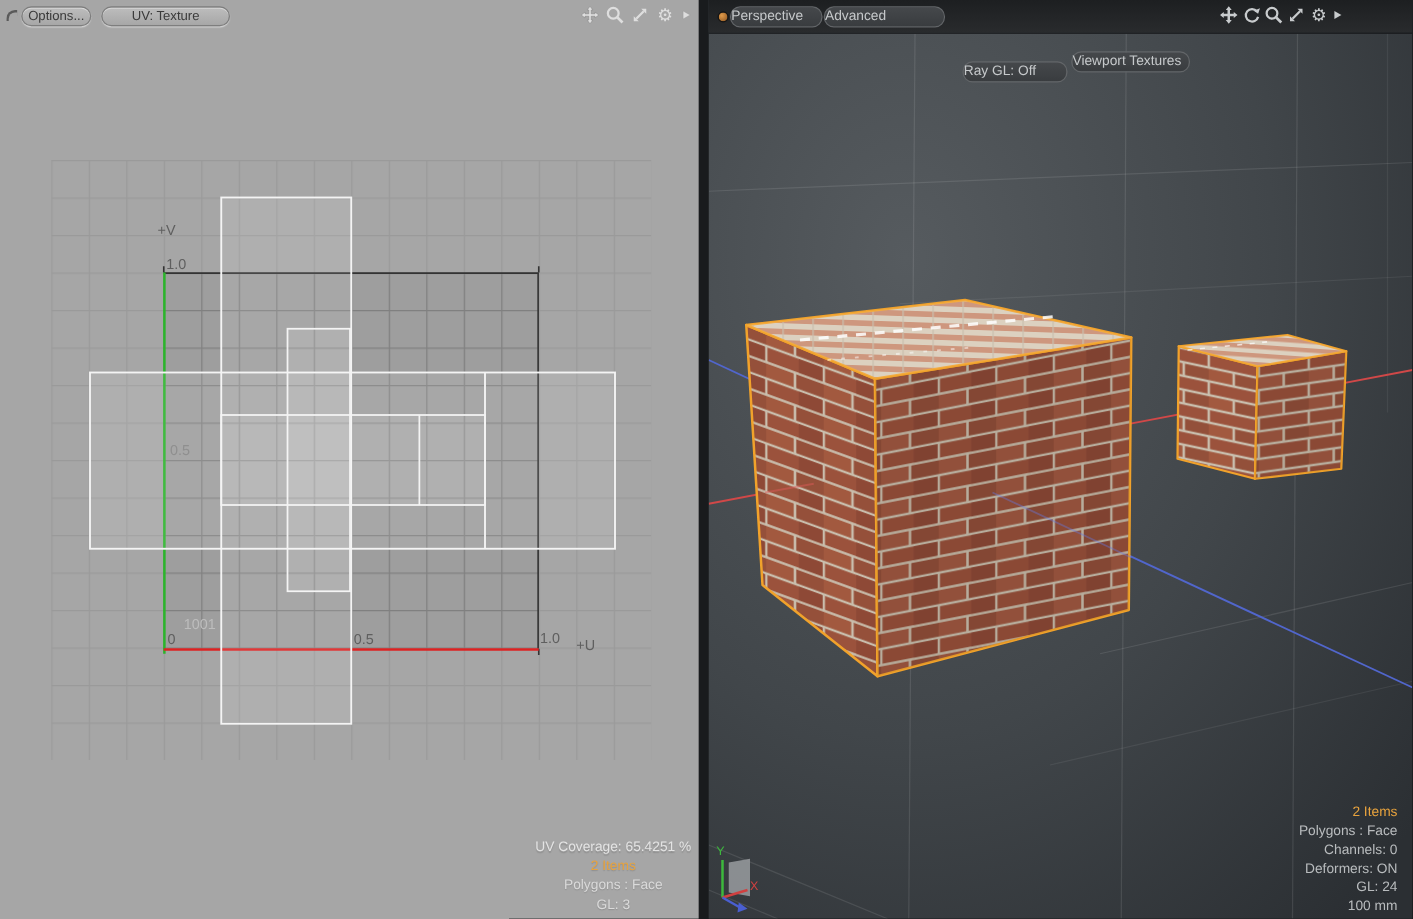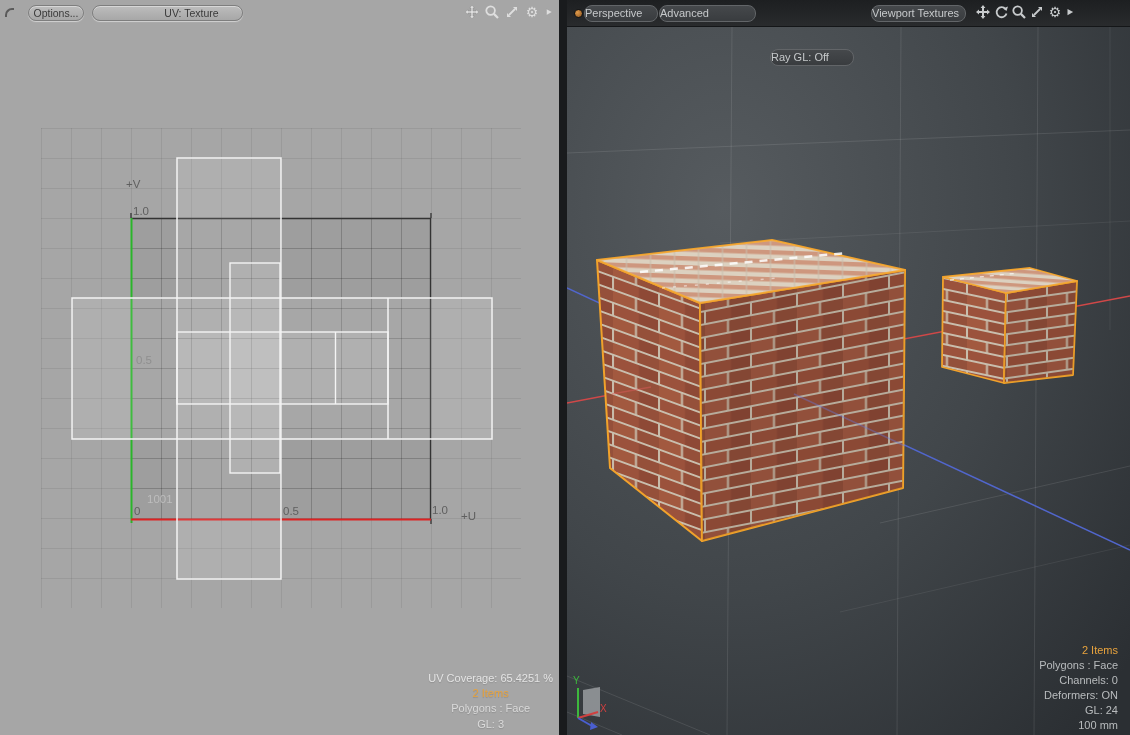--- a/index.html
+++ b/index.html
@@ -4,21 +4,21 @@
 <style>
   html,body{margin:0;padding:0;background:#1a1c1e;font-family:"Liberation Sans",sans-serif;}
   #app{position:relative;width:1130px;height:735px;overflow:hidden;background:#1a1c1e;}
   .abs{position:absolute;}
   
   #uv-panel{left:0;top:0;width:559px;height:735px;background:#a6a6a6;}
   #uv-canvas{left:0;top:0;}
   .uv-btn{position:absolute;top:5px;height:14px;border-radius:8px;
     background:linear-gradient(#bdbdbd,#a7a7a7);border:1px solid #7e7e7e;
     color:#3a3a3a;font-size:10.5px;line-height:14px;text-align:center;
-    box-shadow:0 1px 1px rgba(255,255,255,.5), inset 0 1px 0 rgba(255,255,255,.4);cursor:default;margin-left:11px;}
+    box-shadow:0 1px 1px rgba(255,255,255,.5), inset 0 1px 0 rgba(255,255,255,.4);cursor:default;}
   #uv-widget{left:5px;top:8px;width:7px;height:7px;border-top:2px solid #5a5a5a;border-left:2px solid #5a5a5a;border-top-left-radius:7px;}
   .toolbar{position:absolute;top:4px;display:flex;gap:4px;align-items:center;}
   .tool{width:16px;height:16px;display:inline-block;}
   .uv-status{position:absolute;right:6px;top:671px;text-align:center;font-size:11px;line-height:15.2px;}
   .uv-status .ln1{color:#e4e4e4;text-shadow:0 1px 1px rgba(0,0,0,.15);}
   .uv-status .ln{color:#dadada;text-shadow:0 1px 1px rgba(0,0,0,.15);}
   .orange{color:#e8a33d !important;}
   
   #divider{left:559px;top:0;width:8px;height:735px;background:#191b1d;border-right:1px solid #2c2f31;}
   
@@ -78,21 +78,21 @@
         <text x="147" y="503" fill="#bdbdbd">1001</text>
         <text x="134" y="515" fill="#5f5f5f">0</text>
         <text x="283" y="515" fill="#5f5f5f">0.5</text>
         <text x="432" y="514" fill="#5f5f5f">1.0</text>
         <text x="461" y="520" fill="#5f5f5f">+U</text>
       </g>
     </svg>
 
     <div id="uv-widget" class="abs"></div>
     <div class="uv-btn" style="left:17px;width:54px;">Options...</div>
-    <div class="uv-btn" style="left:81px;width:101px;padding-left:48px;">UV: Texture</div>
+    <div class="uv-btn" style="left:81px;width:101px;">UV: Texture</div>
 
     <div class="toolbar" style="left:464px;">
       <svg class="tool" viewBox="0 0 16 16">
         <path d="M8 1 L10.4 4 H9 V7 H12 V5.6 L15 8 L12 10.4 V9 H9 V12 H10.4 L8 15 L5.6 12 H7 V9 H4 V10.4 L1 8 L4 5.6 V7 H7 V4 H5.6 Z" fill="#dedede" stroke="#8a8a8a" stroke-width=".5"></path>
       </svg>
       <svg class="tool" viewBox="0 0 16 16">
         <circle cx="6.6" cy="6.6" r="4.3" fill="none" stroke="#dedede" stroke-width="1.8"></circle>
         <path d="M9.9 9.9 L14 14" stroke="#dedede" stroke-width="2.2"></path>
       </svg>
       <svg class="tool" viewBox="0 0 16 16">
@@ -213,21 +213,21 @@
         <text x="6" y="684" font-size="10" fill="#3db83d">Y</text>
         <text x="33" y="712" font-size="10" fill="#d04040">X</text>
       </g>
     </svg>
 
     <div id="vp-header" class="abs"></div>
     <div id="vp-dot" class="abs"></div>
     <div class="vp-btn" style="left:17px;width:72px;">Perspective</div>
     <div class="vp-btn" style="left:92px;width:95px;">Advanced</div>
     <div class="vp-btn" style="left:203px;width:82px;margin-top:44px;">Ray GL: Off</div>
-    <div class="vp-btn" style="left:304px;width:93px;">Viewport Textures</div>
+    <div class="vp-btn" style="left:290px;width:93px;margin-top:36px;">Viewport Textures</div>
 
     <div class="toolbar" style="left:408px;top:4px;gap:2px;">
       <svg class="tool" viewBox="0 0 16 16">
         <path d="M8 1 L10.4 4 H9 V7 H12 V5.6 L15 8 L12 10.4 V9 H9 V12 H10.4 L8 15 L5.6 12 H7 V9 H4 V10.4 L1 8 L4 5.6 V7 H7 V4 H5.6 Z" fill="#c8cbcd"></path>
       </svg>
       <svg class="tool" viewBox="0 0 16 16">
         <path d="M12.5 5 A5 5 0 1 0 13.5 9.5" fill="none" stroke="#c8cbcd" stroke-width="1.8"></path>
         <polygon points="10,4.5 15,2.5 13.5,7" fill="#c8cbcd"></polygon>
       </svg>
       <svg class="tool" viewBox="0 0 16 16">

